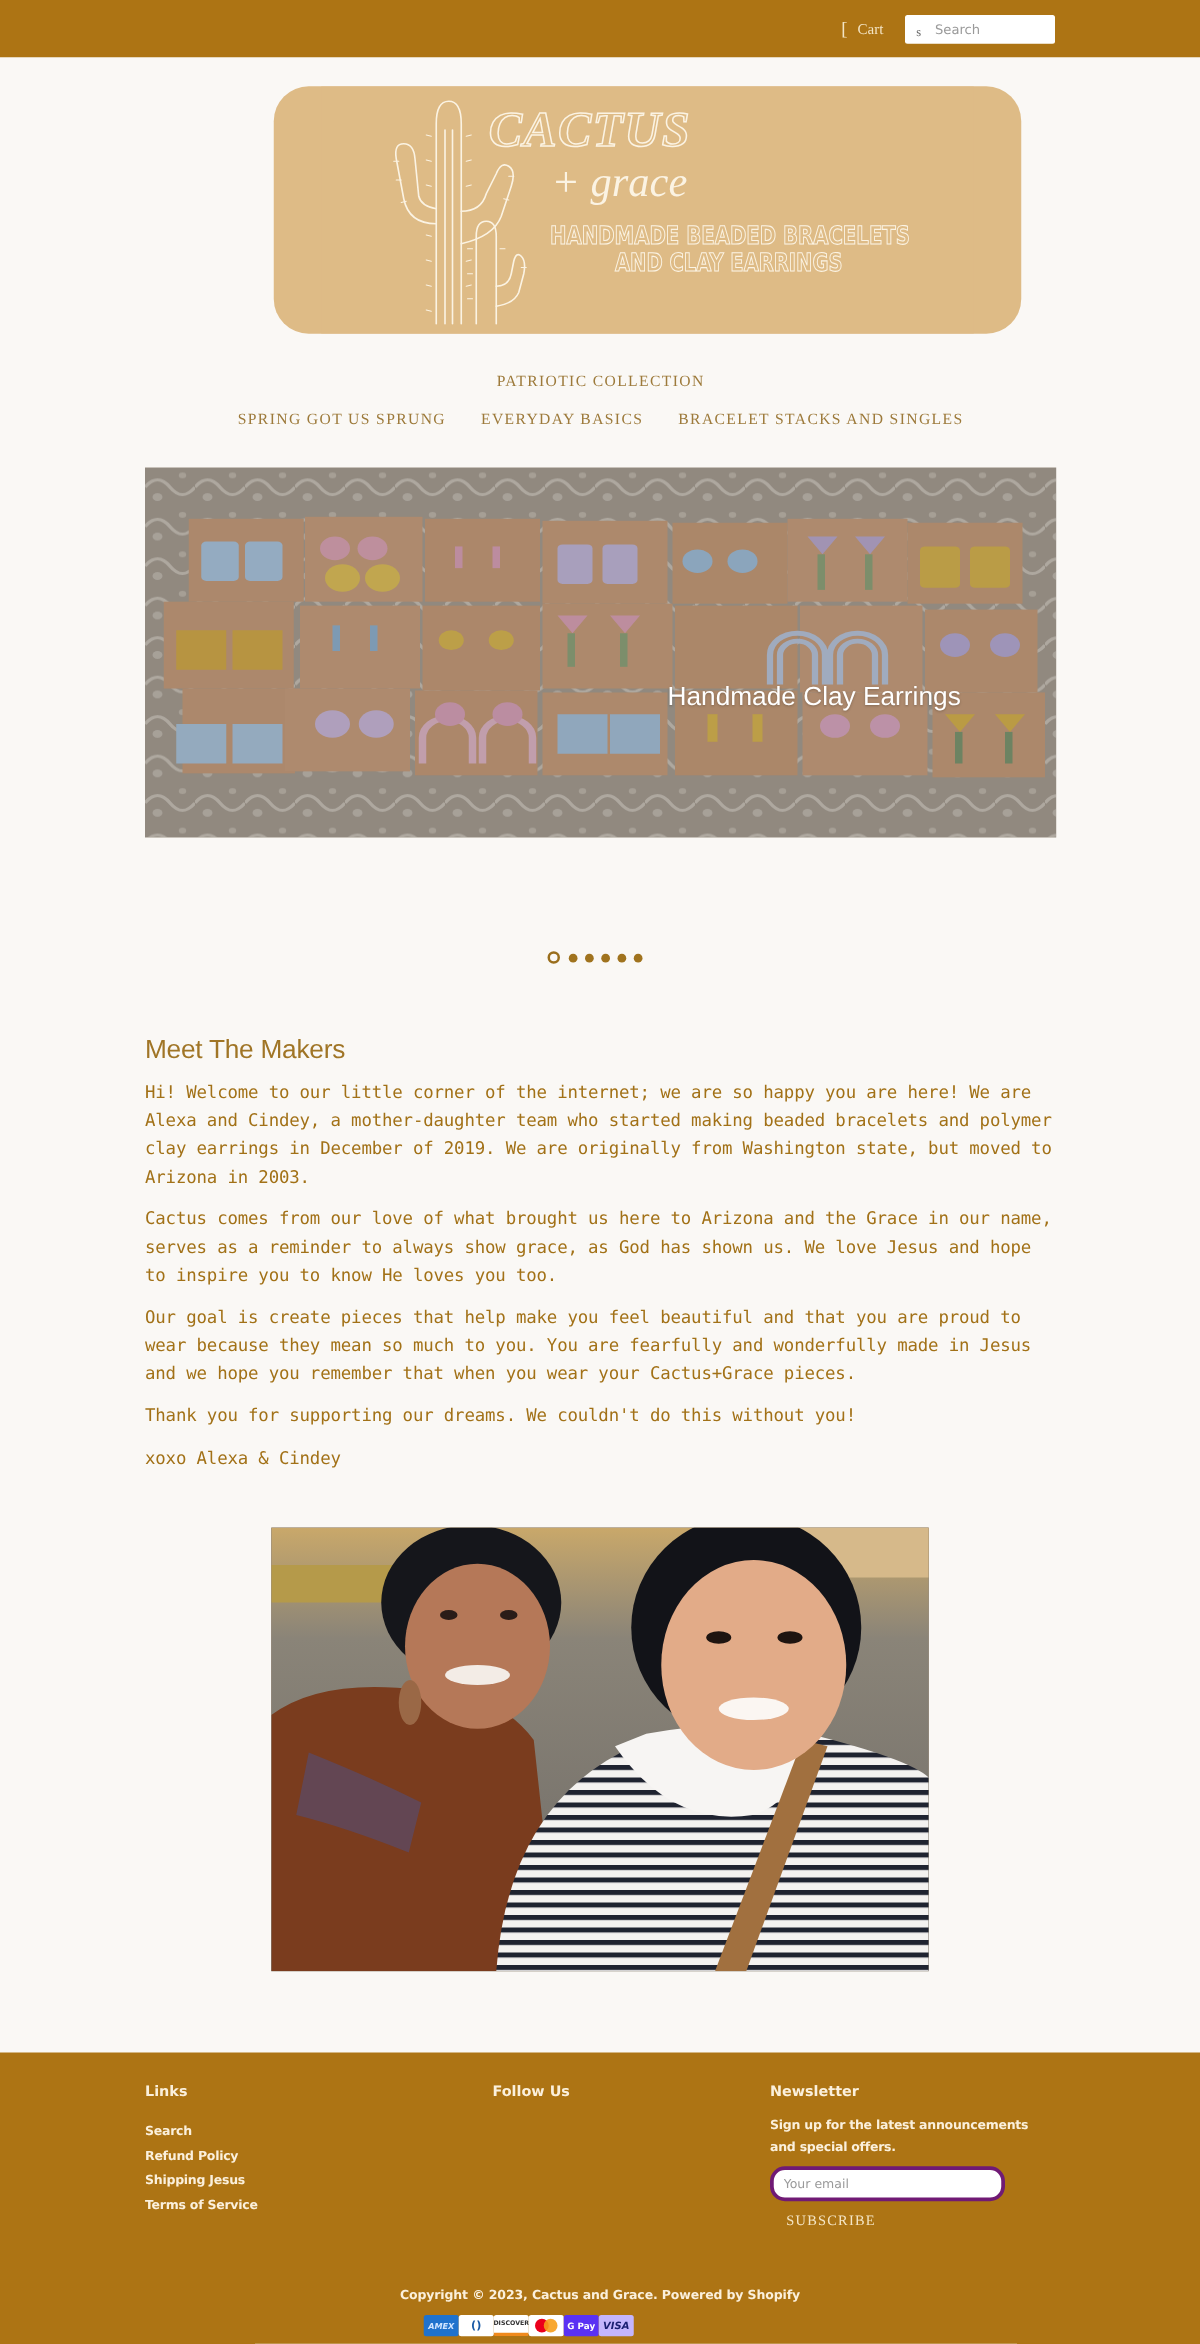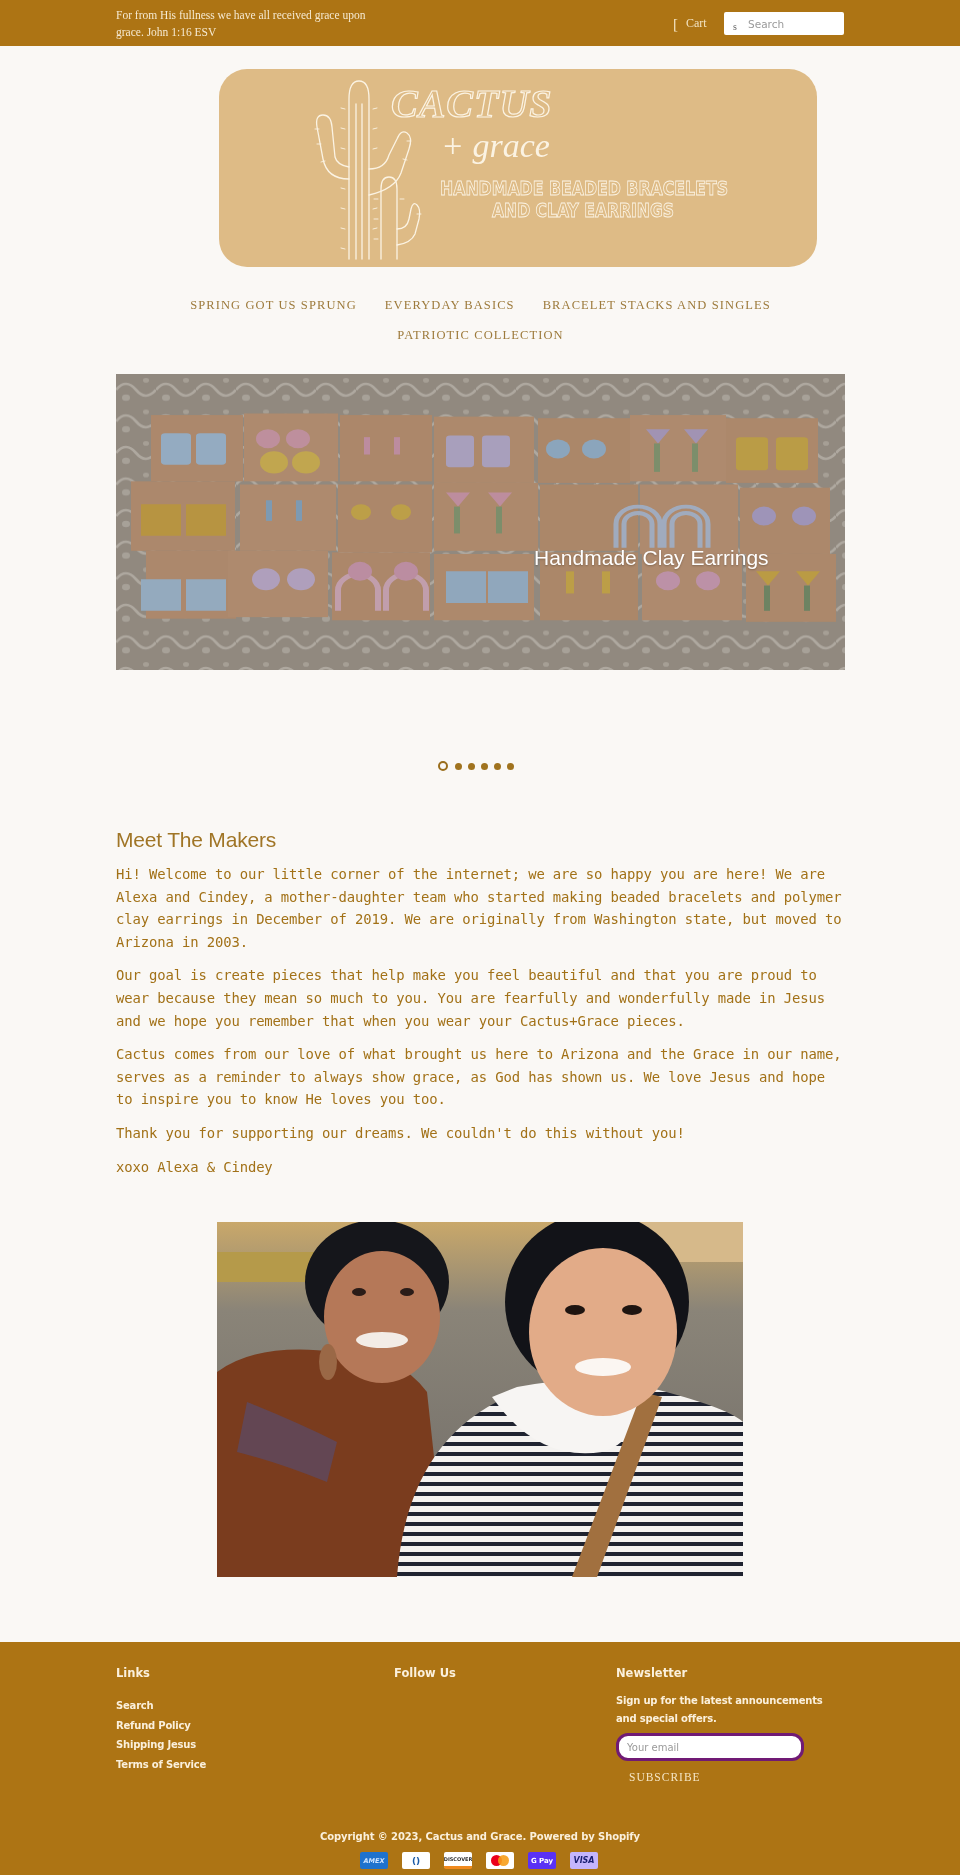--- a/index.html
+++ b/index.html
@@ -42,38 +42,37 @@
   .footer .col { position: absolute; top: 24px; }
   .footer .col.links { left: 116px; }
   .footer .col.follow { left: 366px; margin-left: 28px; }
   .footer .col.news { left: 616px; width: 240px; }
   .footer .col.links a { display: block; font-size: 10px; line-height: 19.5px; color: #fbf0dc; text-decoration: none; font-weight: bold; letter-spacing: -0.2px; }
   .footer .news p { font-size: 10px; line-height: 17.5px; font-weight: bold; letter-spacing: -0.2px; margin-top: -4px; width: 225px; }
   .footer .news input { display: block; width: 188px; height: 28px; margin-top: 6px; border: 3px solid #701a75; border-radius: 12px; background: #fff; font-family: "DejaVu Sans", sans-serif; font-size: 10px; color: #999; padding: 0 8px; outline: none; }
   .footer .news input::placeholder { color: #9a9a9a; }
   .footer .news button { display: block; background: transparent; border: none; font-family: "Liberation Serif", serif; font-size: 11.5px; letter-spacing: 1px; color: #f5e6c6; margin-top: 10px; margin-left: 13px; cursor: pointer; }
   .footer .copyright { position: absolute; top: 189px; left: 0; width: 960px; text-align: center; font-size: 10px; font-weight: bold; letter-spacing: -0.1px; color: #fbf0dc; }
-  .footer .payments { position: absolute; top: 210px; left: 360px; display: flex; gap: 14px; }
+  .footer .payments { position: absolute; top: 210px; left: 339px; display: flex; }
   .pay { width: 28px; height: 17px; border-radius: 2px; display: flex; align-items: center; justify-content: center; font-family: "DejaVu Sans", sans-serif; font-size: 6.5px; font-weight: bold; }
   .pay.amex { background: #1f72cd; color: #cfe4ff; font-style: italic; }
   .pay.diners { background: #fff; color: #1a5aa6; font-size: 9px; }
   .pay.discover { background: #fff; color: #333; font-size: 5px; border-bottom: 3px solid #f08a1d; }
   .pay.master { background: #fff; }
   .pay.gpay { background: #5a31f4; color: #fff; font-size: 7px; }
   .pay.visa { background: #c4b5fd; color: #1a1f71; font-size: 8px; font-style: italic; }
   .mc { position: relative; width: 18px; height: 11px; }
   .mc span { position: absolute; top: 0; width: 11px; height: 11px; border-radius: 50%; }
   .mc .r { left: 0; background: #eb001b; }
   .mc .y { left: 7px; background: #f79e1b; opacity: 0.9; }
 </style>
 </head>
 <body>
 
 <div class="topbar">
-  <div class="verse">For from His fullness we have all received grace upon grace. John 1:16 ESV</div>
   <a class="cart" href="#">
     <span class="bracket">[</span>
     <span>Cart</span>
   </a>
   <div class="search">
     <span class="s-icon">s</span>
     <input type="text" placeholder="Search" style="">
   </div>
 </div>
 
@@ -102,26 +101,26 @@
 
     <text x="184" y="88" font-family="Liberation Serif, serif" font-style="italic" font-size="34" fill="#fbf3e3">+ grace</text>
 
     <text x="183" y="126" font-family="DejaVu Sans, sans-serif" font-weight="bold" font-size="20" fill="none" stroke="#fbf3e3" stroke-width="0.9" textLength="288" lengthAdjust="spacingAndGlyphs">HANDMADE BEADED BRACELETS</text>
     <text x="235" y="148" font-family="DejaVu Sans, sans-serif" font-weight="bold" font-size="20" fill="none" stroke="#fbf3e3" stroke-width="0.9" textLength="182" lengthAdjust="spacingAndGlyphs">AND CLAY EARRINGS</text>
   </svg>
 </a>
 
 <nav class="nav">
   <div class="row">
+    <a href="#">PATRIOTIC COLLECTION</a>
+  </div>
+  <div class="row">
     <a href="#">SPRING GOT US SPRUNG</a>
     <a href="#">EVERYDAY BASICS</a>
     <a href="#">BRACELET STACKS AND SINGLES</a>
-  </div>
-  <div class="row">
-    <a href="#">PATRIOTIC COLLECTION</a>
   </div>
 </nav>
 
 <div class="slideshow">
   <svg viewBox="0 0 729 375" xmlns="http://www.w3.org/2000/svg" preserveAspectRatio="none">
     <defs>
       <pattern id="lace" width="40" height="40" patternUnits="userSpaceOnUse">
         <rect width="40" height="40" fill="#a59c91"></rect>
         <path d="M0 20 Q10 5 20 20 T40 20" stroke="#c7c0b6" stroke-width="3" fill="none"></path>
         <circle cx="10" cy="30" r="4" fill="#bfb8ae"></circle>
@@ -214,22 +213,22 @@
   <span class="dot"></span>
   <span class="dot"></span>
   <span class="dot"></span>
   <span class="dot"></span>
   <span class="dot"></span>
 </div>
 
 <section class="about">
   <h2>Meet The Makers</h2>
   <p>Hi! Welcome to our little corner of the internet; we are so happy you are here! We are Alexa and Cindey, a mother-daughter team who started making beaded bracelets and polymer clay earrings in December of 2019. We are originally from Washington state, but moved to Arizona in 2003.</p>
+  <p>Cactus comes from our love of what brought us here to Arizona and the Grace in our name, serves as a reminder to always show grace, as God has shown us. We love Jesus and hope to inspire you to know He loves you too.</p>
   <p>Our goal is create pieces that help make you feel beautiful and that you are proud to wear because they mean so much to you. You are fearfully and wonderfully made in Jesus and we hope you remember that when you wear your Cactus+Grace pieces.</p>
-  <p>Cactus comes from our love of what brought us here to Arizona and the Grace in our name, serves as a reminder to always show grace, as God has shown us. We love Jesus and hope to inspire you to know He loves you too.</p>
   <p>Thank you for supporting our dreams. We couldn't do this without you!</p>
   <p>xoxo Alexa &amp; Cindey</p>
 </section>
 
 <div class="photo">
   <svg viewBox="0 0 526 355" xmlns="http://www.w3.org/2000/svg" preserveAspectRatio="none">
     <defs>
       <linearGradient id="sky" x1="0" y1="0" x2="0" y2="1">
         <stop offset="0" stop-color="#c9a86a"></stop>
         <stop offset="0.25" stop-color="#8a8478"></stop>

